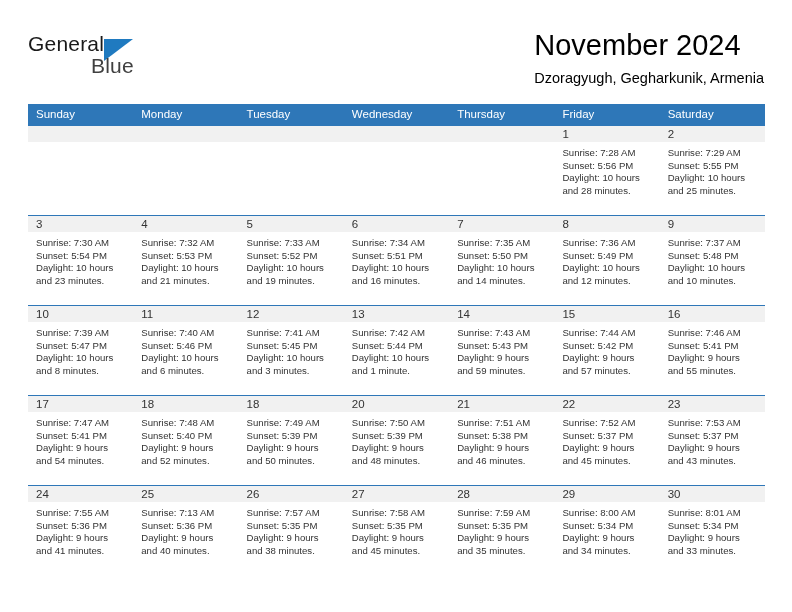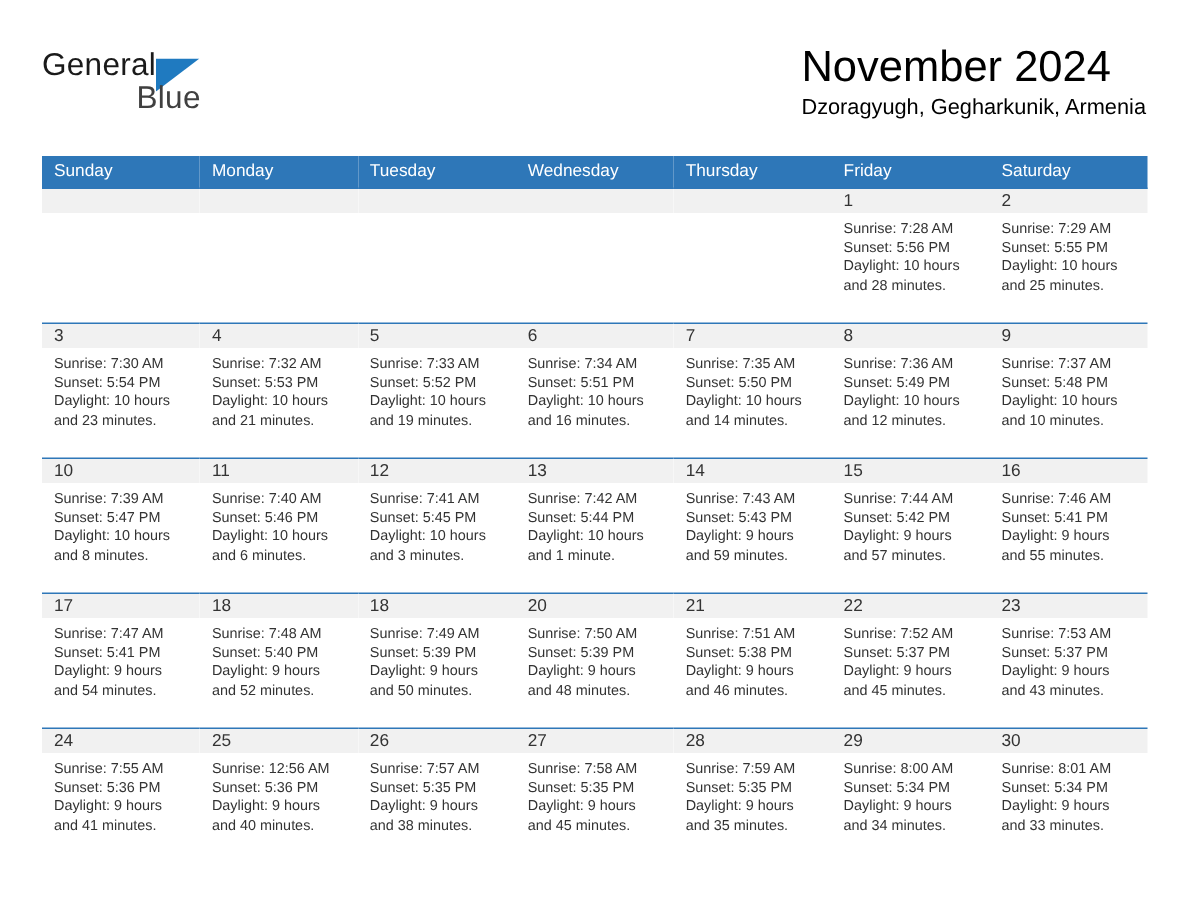--- a/index.html
+++ b/index.html
@@ -71,20 +71,21 @@
   .cal-title {
     font-size: 29px;
     color: #000000;
     line-height: 34px;
     white-space: nowrap;
   }
   .cal-sub {
     font-size: 14.5px;
     color: #000000;
     line-height: 20px;
+    margin-top: 6px;
     white-space: nowrap;
   }
 
   
   .grid {
     position: absolute;
     left: 28px;
     top: 104px;
     width: 737px;
     border-collapse: collapse;
@@ -407,21 +408,21 @@
             <div class="info">
               <div>Sunrise: 7:55 AM</div>
               <div>Sunset: 5:36 PM</div>
               <div>Daylight: 9 hours</div>
               <div>and 41 minutes.</div>
             </div>
           </td>
           <td>
             <div class="daynum">25</div>
             <div class="info">
-              <div>Sunrise: 12:56 AM</div>
+              <div>Sunrise: 7:13 AM</div>
               <div>Sunset: 5:36 PM</div>
               <div>Daylight: 9 hours</div>
               <div>and 40 minutes.</div>
             </div>
           </td>
           <td>
             <div class="daynum">26</div>
             <div class="info">
               <div>Sunrise: 7:57 AM</div>
               <div>Sunset: 5:35 PM</div>

